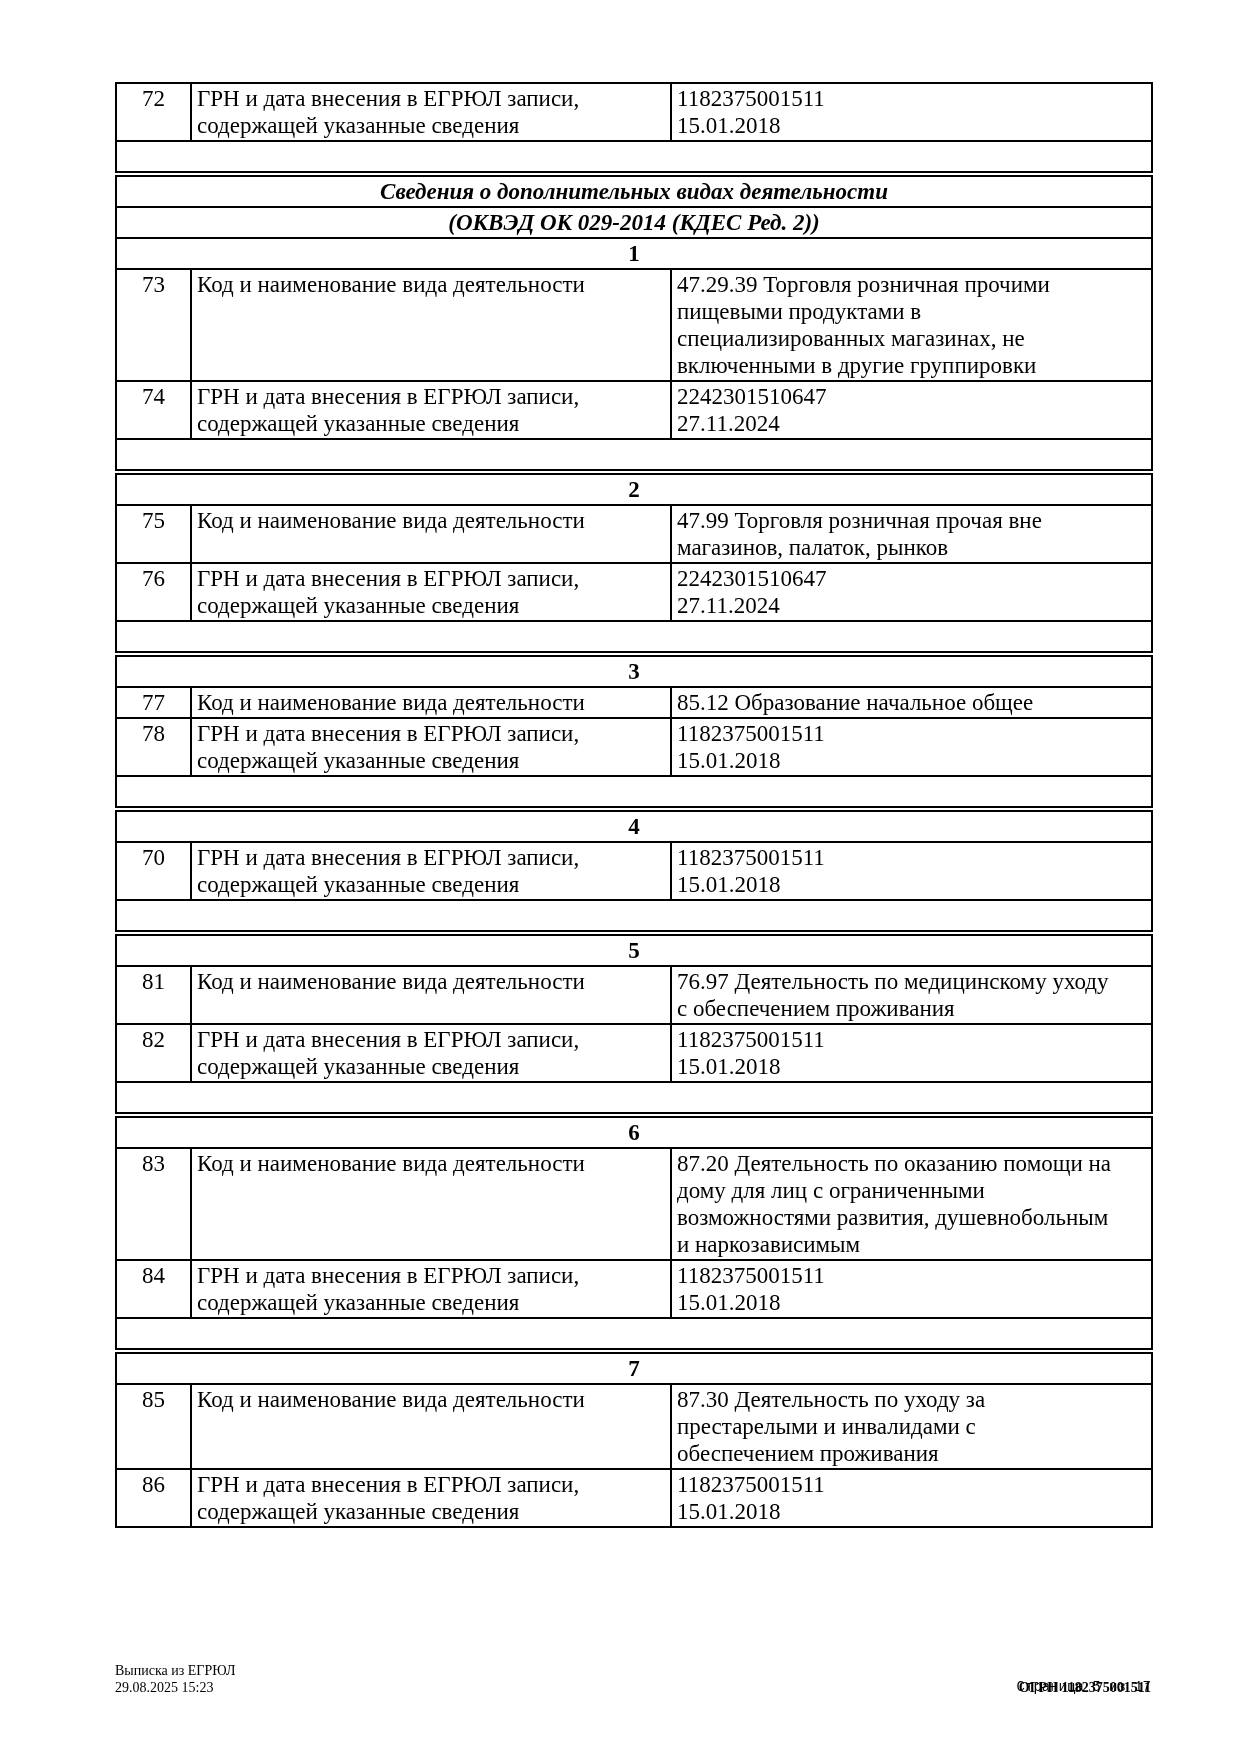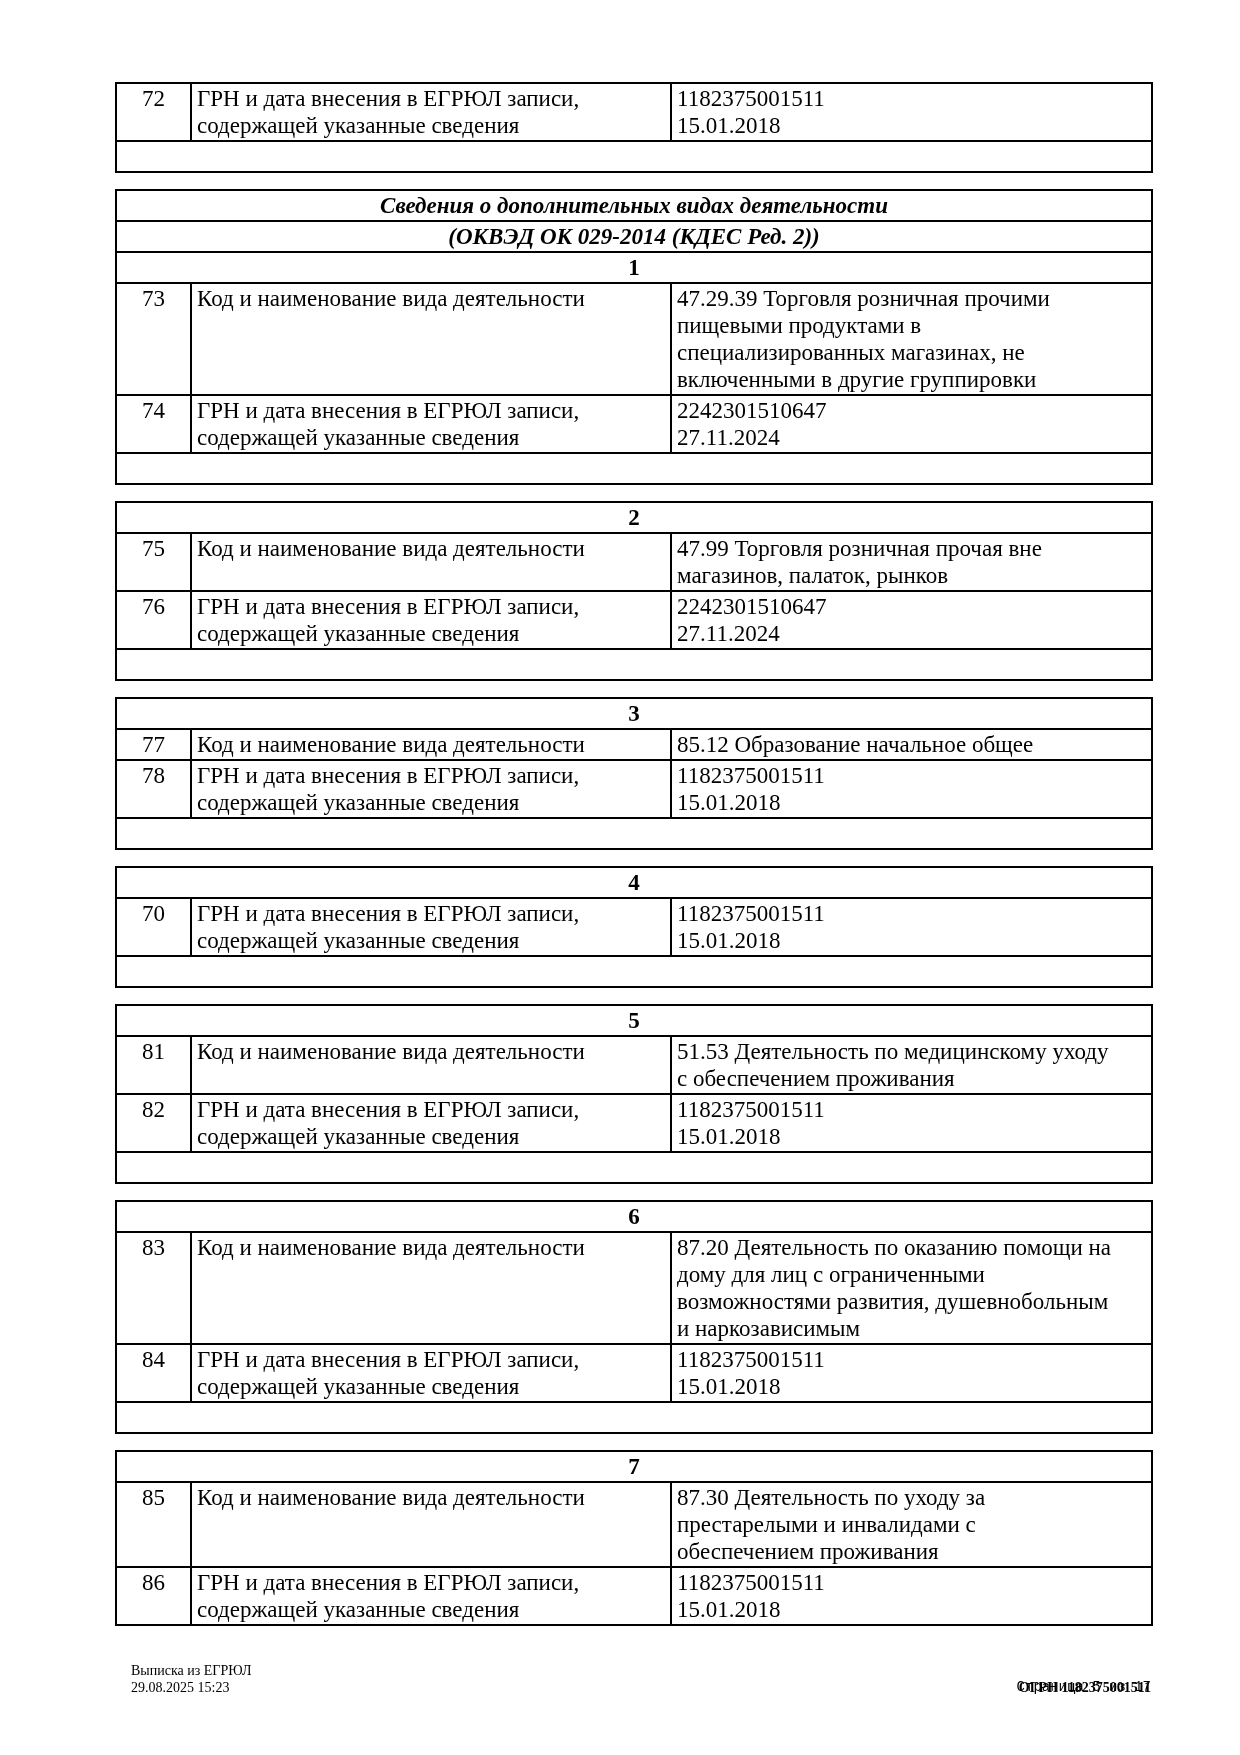--- a/index.html
+++ b/index.html
@@ -17,21 +17,21 @@
   }
   .content {
     position:absolute;
     left:115px; top:82px;
     width:1036px;
   }
   table.block {
     border-collapse:collapse;
     table-layout:fixed;
     width:1036px;
-    margin-bottom:16px;
+    margin-bottom:2px;
   }
   table.block:last-child { margin-bottom:0; }
   col.c1 { width:75px; }
   col.c2 { width:480px; }
   col.c3 { width:481px; }
   table.block td {
     border:2px solid #000;
     vertical-align:top;
     font-size:23px;
     line-height:27px;
@@ -44,21 +44,21 @@
   td.title { text-align:center; font-weight:bold; font-style:italic; }
   td.subtitle { text-align:center; font-style:italic;font-weight:bold; }
   tr.empty-row td { height:31px; }
   .footer {
     position:absolute;
     left:115px; top:1662px;
     width:1036px;
     font-size:14px;
     line-height:17px;
   }
-  .f-left { position:absolute; left:16px; top:0; }
+  .f-left { position:absolute; left:0; top:0; }
   .f-center { position:absolute; left:0; top:17px; width:1036px; text-align:right;font-weight:bold; }
   .f-right { position:absolute; right:0; top:17px;font-family:Liberation Mono, monospace; }
 </style>
 </head>
 <body>
 
 <div class="page">
   <div class="content">
 
     <table class="block">
@@ -204,21 +204,21 @@
           <col class="c2">
           <col class="c3">
         </colgroup>
       <tbody>
           <tr>
         <td colspan="3" class="sec-num">5</td>
       </tr>
       <tr>
         <td class="num">81</td>
         <td class="label">Код и наименование вида деятельности</td>
-        <td class="value">51.53 Деятельность по медицинскому уходу
+        <td class="value">76.97 Деятельность по медицинскому уходу
 с обеспечением проживания</td>
       </tr>
       <tr>
         <td class="num">82</td>
         <td class="label">ГРН и дата внесения в ЕГРЮЛ записи,
 содержащей указанные сведения</td>
         <td class="value">1182375001511
 15.01.2018</td>
       </tr>
       <tr class="empty-row">

